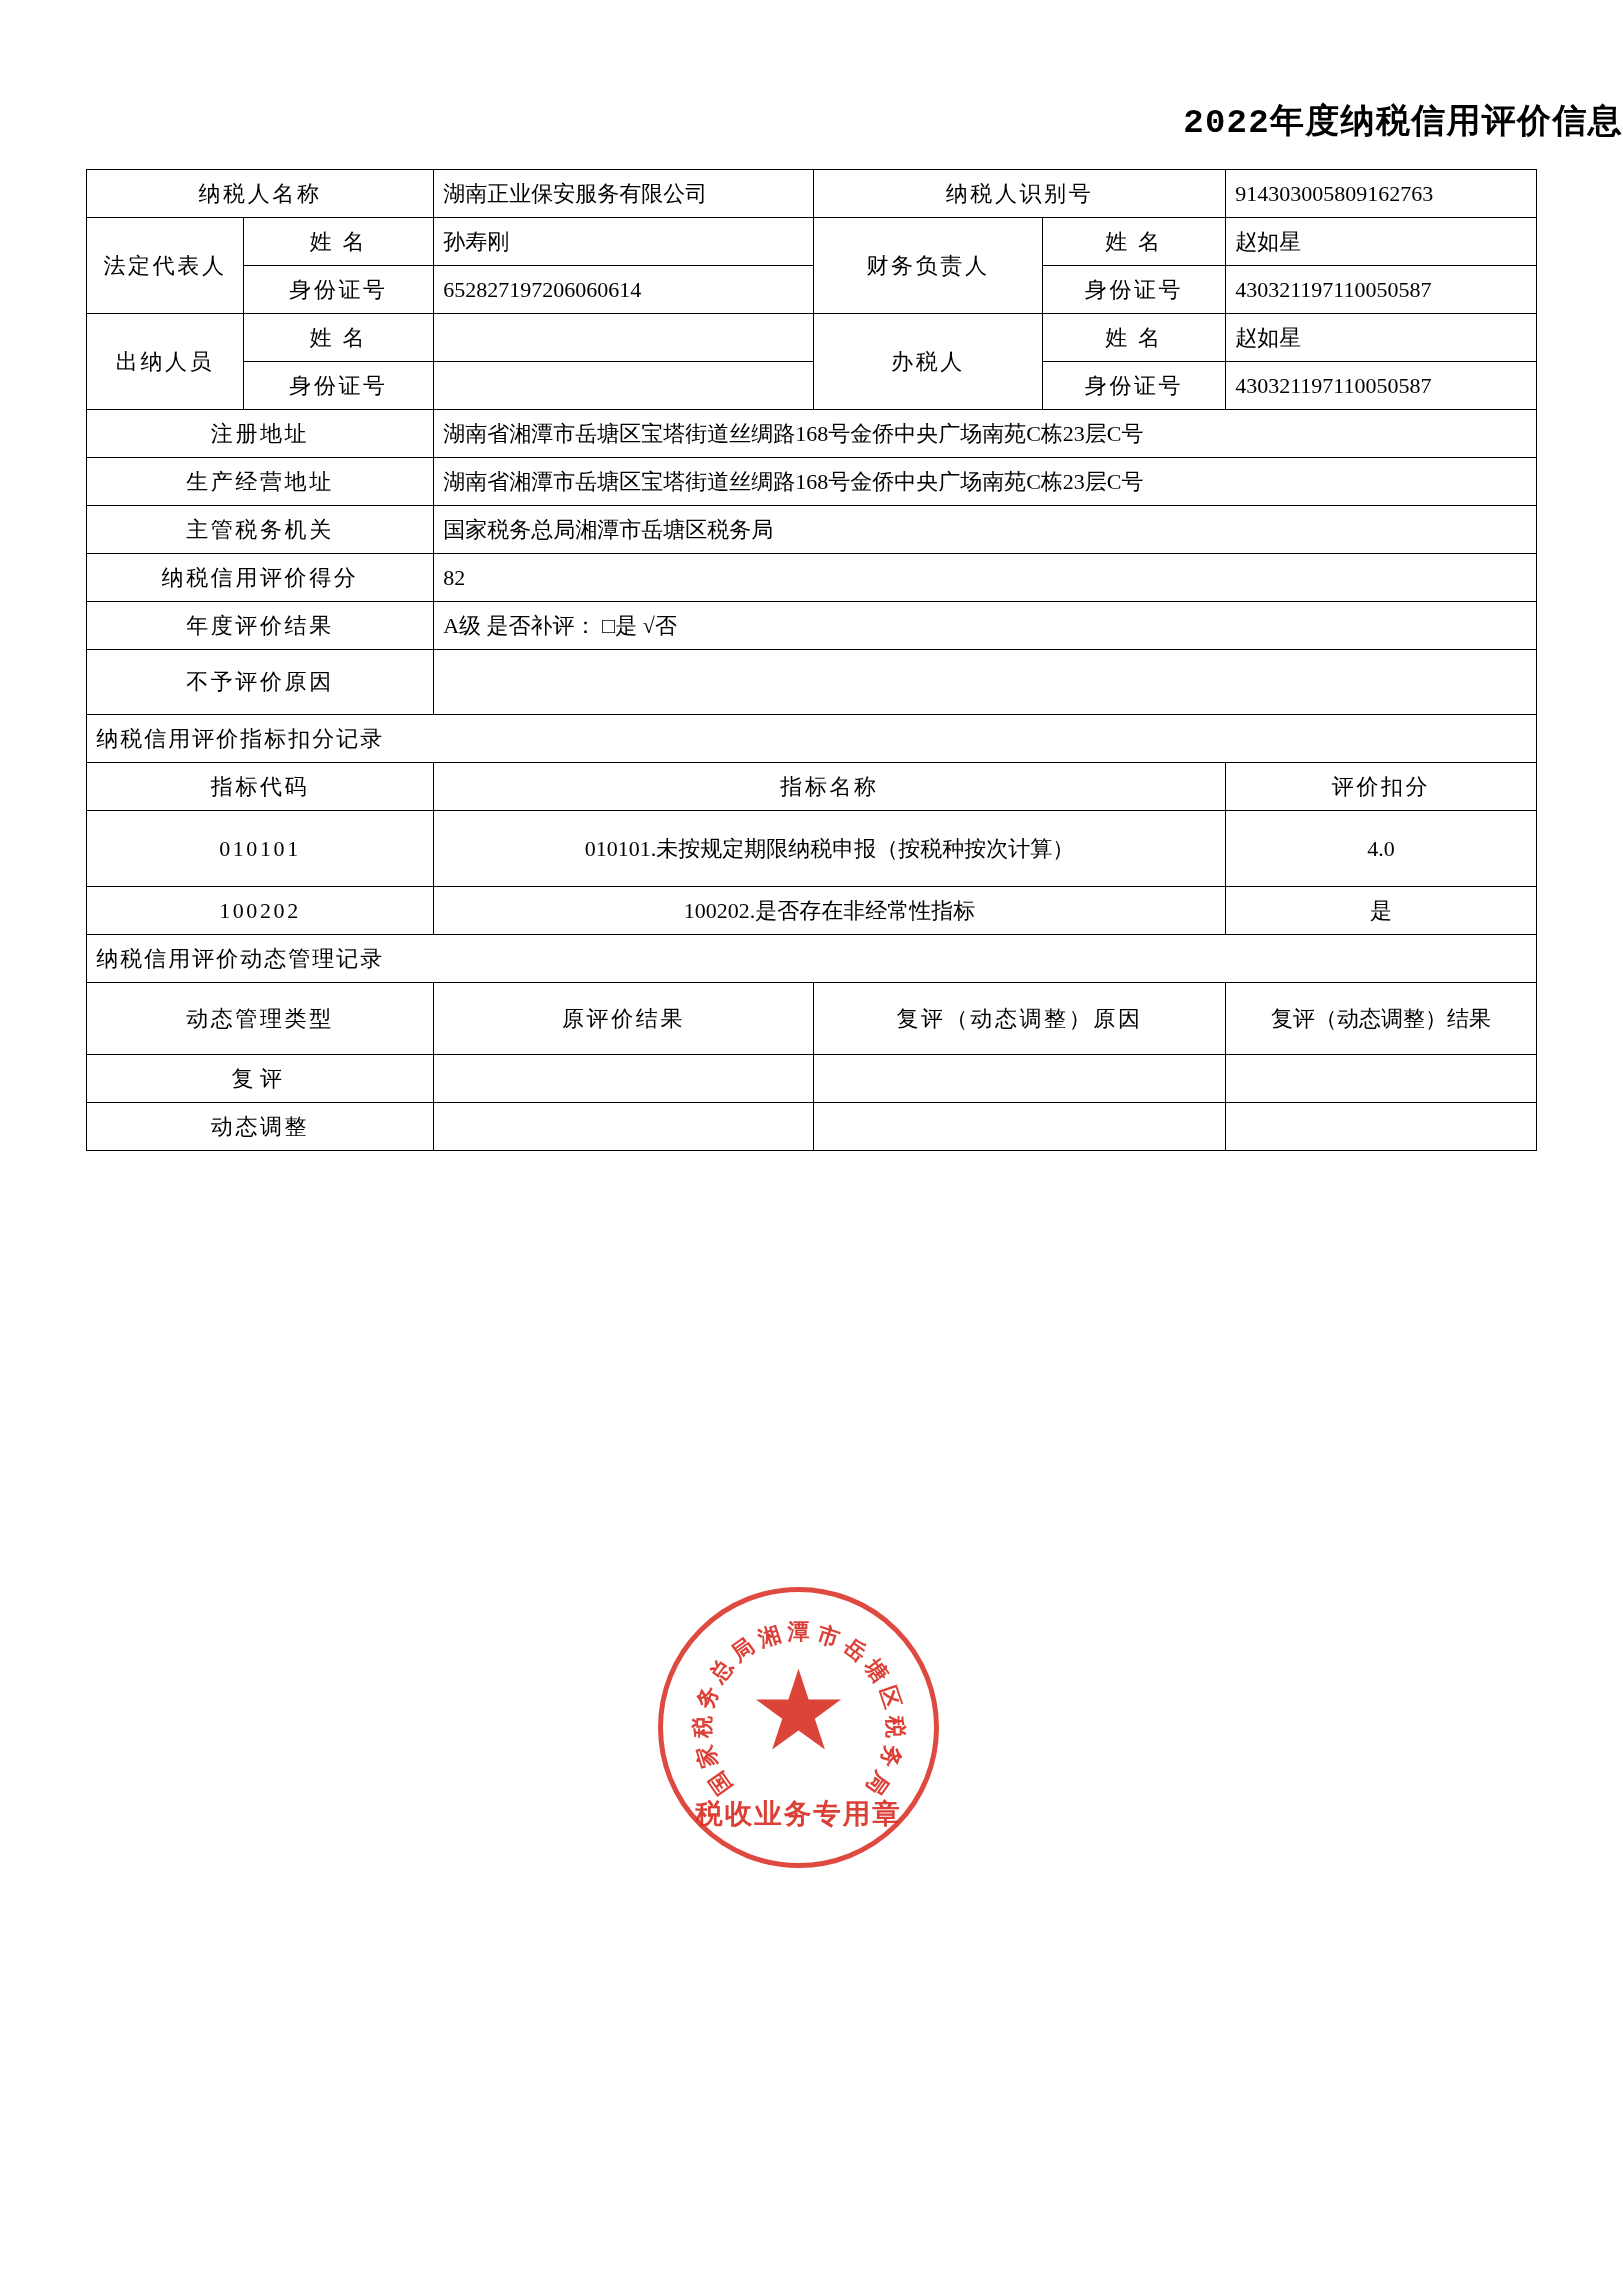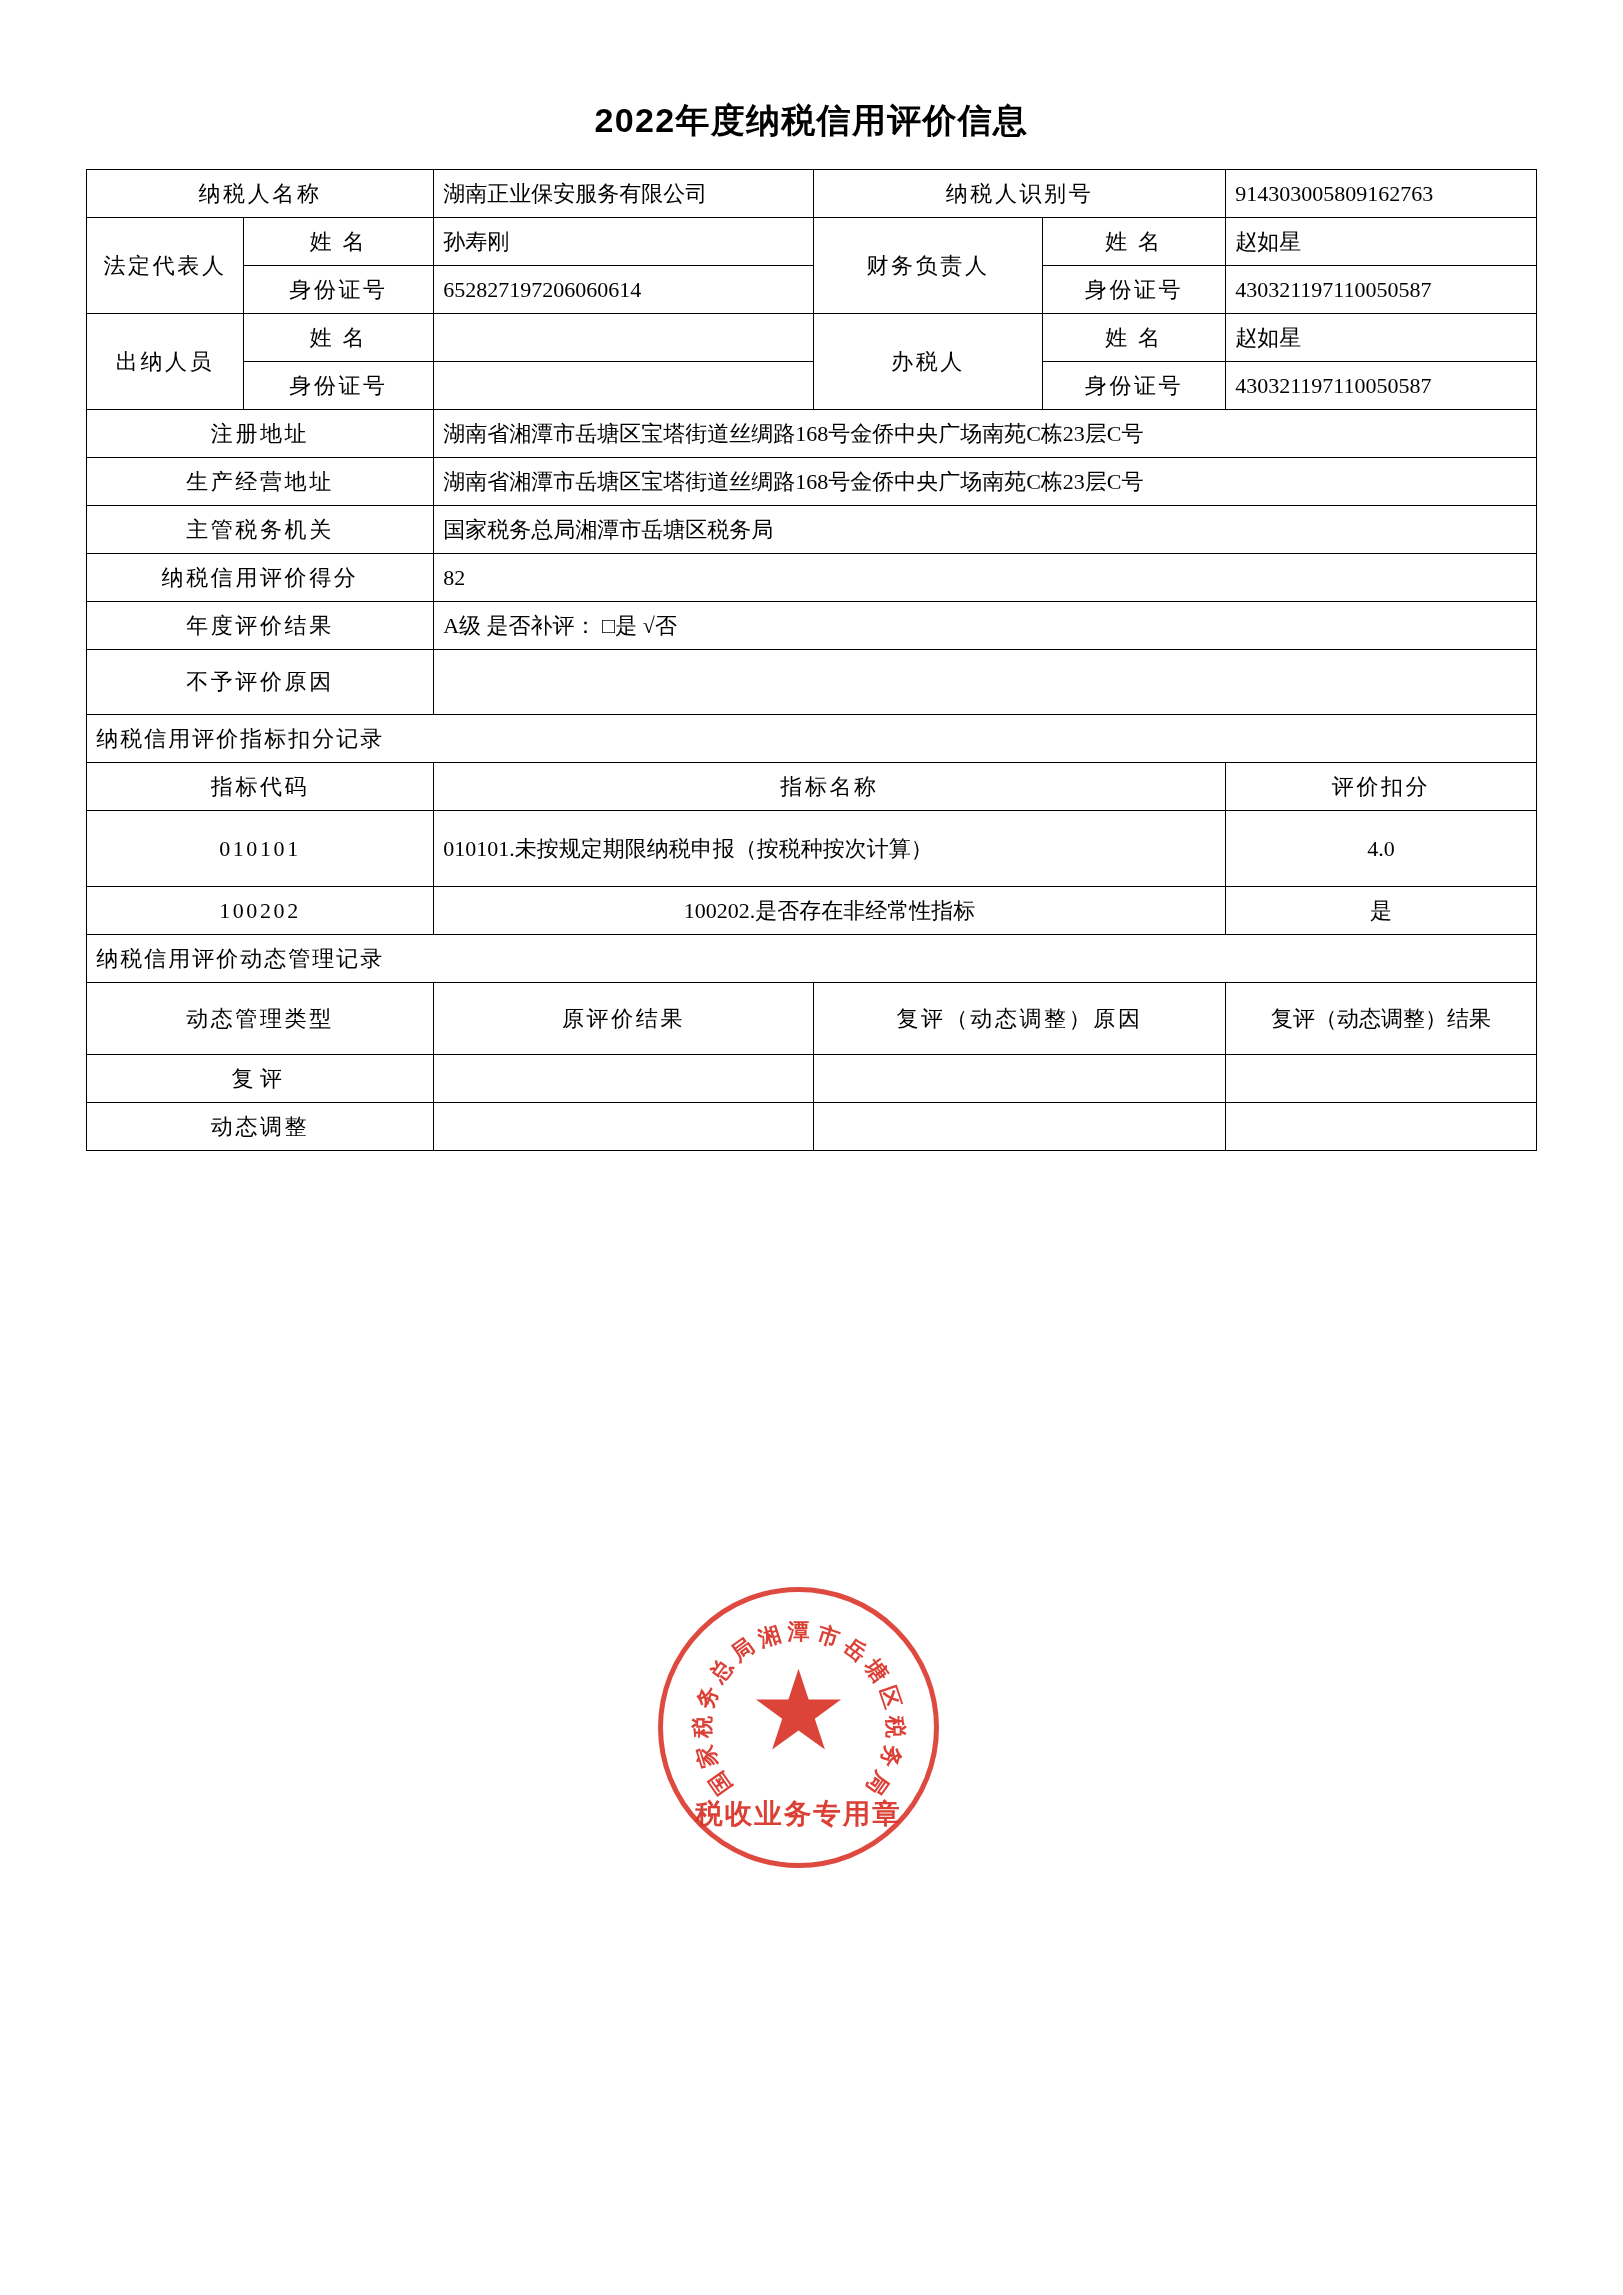--- a/index.html
+++ b/index.html
@@ -15,27 +15,27 @@
     position: relative;
   }
   .page {
     position: relative;
     width: 1623px;
     height: 2295px;
     box-sizing: border-box;
     padding: 0;
   }
   .doc-title {
-    text-align: center;
+    text-align: right;
     font-size: 34px;
     font-weight: bold;
     letter-spacing: 1.3px;
     margin-top: 98px;
     margin-bottom: 0;
-    font-family: Liberation Sans, sans-serif;
+    font-family: Liberation Mono, monospace;
   }
   table.main {
     border-collapse: collapse;
     margin: 25px auto 0 auto;
     width: 1450px;
     table-layout: fixed;
   }
   table.main td {
     border: 1.3px solid #000000;
     font-size: 22px;
@@ -62,20 +62,21 @@
   .val-c {
     text-align: center;
   }
   .section-head {
     text-align: left;
     letter-spacing: 2px;
     height: 58px;
   }
   .two-line {
     line-height: 1.4;
+    text-align: center;
   }
   .footer-row {
     width: 1450px;
     margin: 38px auto 0 auto;
     display: flex;
     justify-content: space-between;
     font-size: 23.6px;
     position: relative;
   }
   .footer-left {

